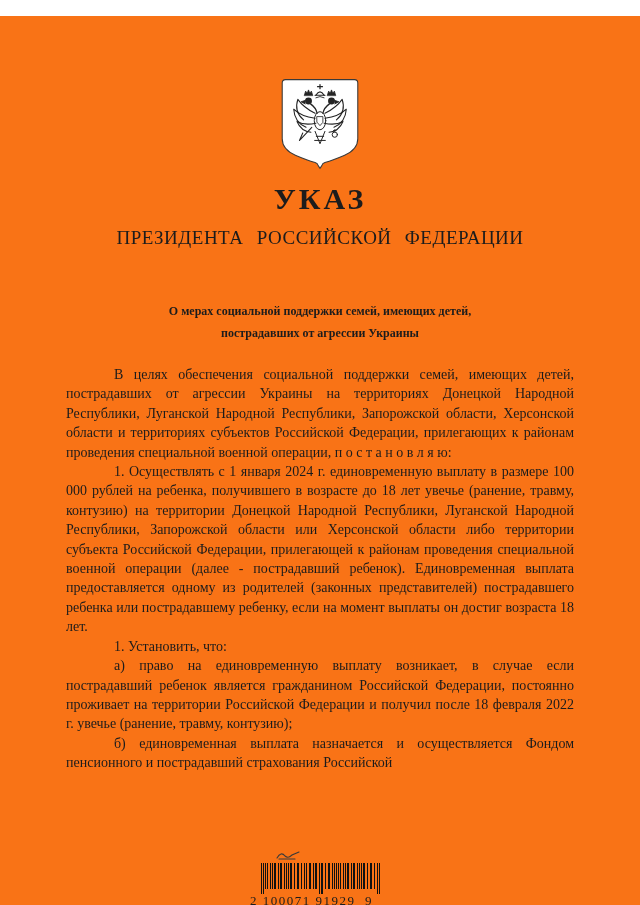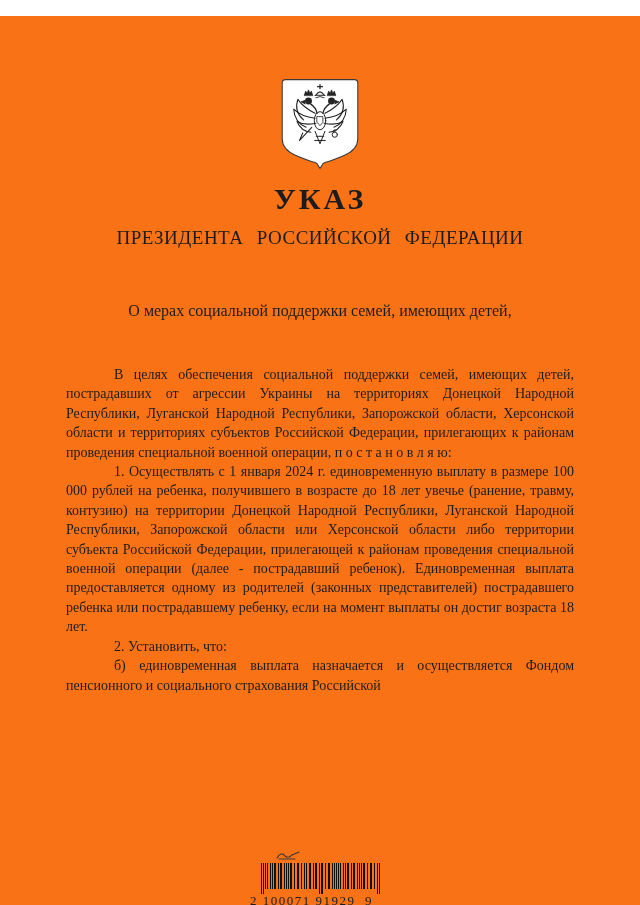--- a/index.html
+++ b/index.html
@@ -26,21 +26,21 @@
   .issuer {
     position:absolute; top:212px; left:0; width:100%;
     text-align:center;
     font-size:19px; letter-spacing:0.5px; word-spacing:8px;
     line-height:1.1;
     font-family:Liberation Serif, serif;
   }
   .doc-title {
     position:absolute; top:284px; left:60px; width:520px;
     text-align:center;
-    font-weight:normal; font-size:16px; line-height:22px;
+    font-weight:bold; font-size:12px; line-height:22px;
   }
   .body-text {
     position:absolute; top:349px; left:66px; width:508px;
     font-size:14px; line-height:19.4px;
     text-align:justify;
   }
   .body-text p { margin:0; text-indent:48px; }
   .barcode-wrap {
     position:absolute; top:833px; left:50%;
     transform:translateX(-50%);
@@ -104,27 +104,29 @@
       </g>
     </svg>
   </div>
 
   <div class="doc-type">УКАЗ</div>
 
   <div class="issuer">ПРЕЗИДЕНТА  РОССИЙСКОЙ  ФЕДЕРАЦИИ</div>
 
   <div class="doc-title">
     <div>О мерах социальной поддержки семей, имеющих детей,</div>
+    <div>пострадавших от агрессии Украины</div>
   </div>
 
   <div class="body-text">
     <p>В целях обеспечения социальной поддержки семей, имеющих детей, пострадавших от агрессии Украины на территориях Донецкой Народной Республики, Луганской Народной Республики, Запорожской области, Херсонской области и территориях субъектов Российской Федерации, прилегающих к районам проведения специальной военной операции, п о с т а н о в л я ю:</p>
     <p>1. Осуществлять с 1 января 2024 г. единовременную выплату в размере 100 000 рублей на ребенка, получившего в возрасте до 18 лет увечье (ранение, травму, контузию) на территории Донецкой Народной Республики, Луганской Народной Республики, Запорожской области или Херсонской области либо территории субъекта Российской Федерации, прилегающей к районам проведения специальной военной операции (далее - пострадавший ребенок). Единовременная выплата предоставляется одному из родителей (законных представителей) пострадавшего ребенка или пострадавшему ребенку, если на момент выплаты он достиг возраста 18 лет.</p>
-    <p>2. Установить, что:</p>
-    <p>б) единовременная выплата назначается и осуществляется Фондом пенсионного и социального страхования Российской</p>
+    <p>1. Установить, что:</p>
+    <p>а) право на единовременную выплату возникает, в случае если пострадавший ребенок является гражданином Российской Федерации, постоянно проживает на территории Российской Федерации и получил после 18 февраля 2022 г. увечье (ранение, травму, контузию);</p>
+    <p>б) единовременная выплата назначается и осуществляется Фондом пенсионного и пострадавший страхования Российской</p>
   </div>
 
   <div class="barcode-wrap">
     <svg class="stamp-mark" width="28" height="13" viewBox="0 0 28 13" xmlns="http://www.w3.org/2000/svg">
       <path d="M3 9 Q7 2 11 7 Q14 10 18 6 L25 3 M5 10 H21" stroke="#3a3a3a" stroke-width="1.1" fill="none" stroke-linecap="round"></path>
     </svg>
     <div class="bars">
         <div class="bar" style="width: 1px; height: 31px; margin-right: 1px; background: rgb(17, 17, 17);"></div>
         <div class="bar" style="width: 1px; height: 31px; margin-right: 1px; background: rgb(17, 17, 17);"></div>
         <div class="bar" style="width: 1px; height: 26px; margin-right: 1px; background: rgb(17, 17, 17);"></div>

